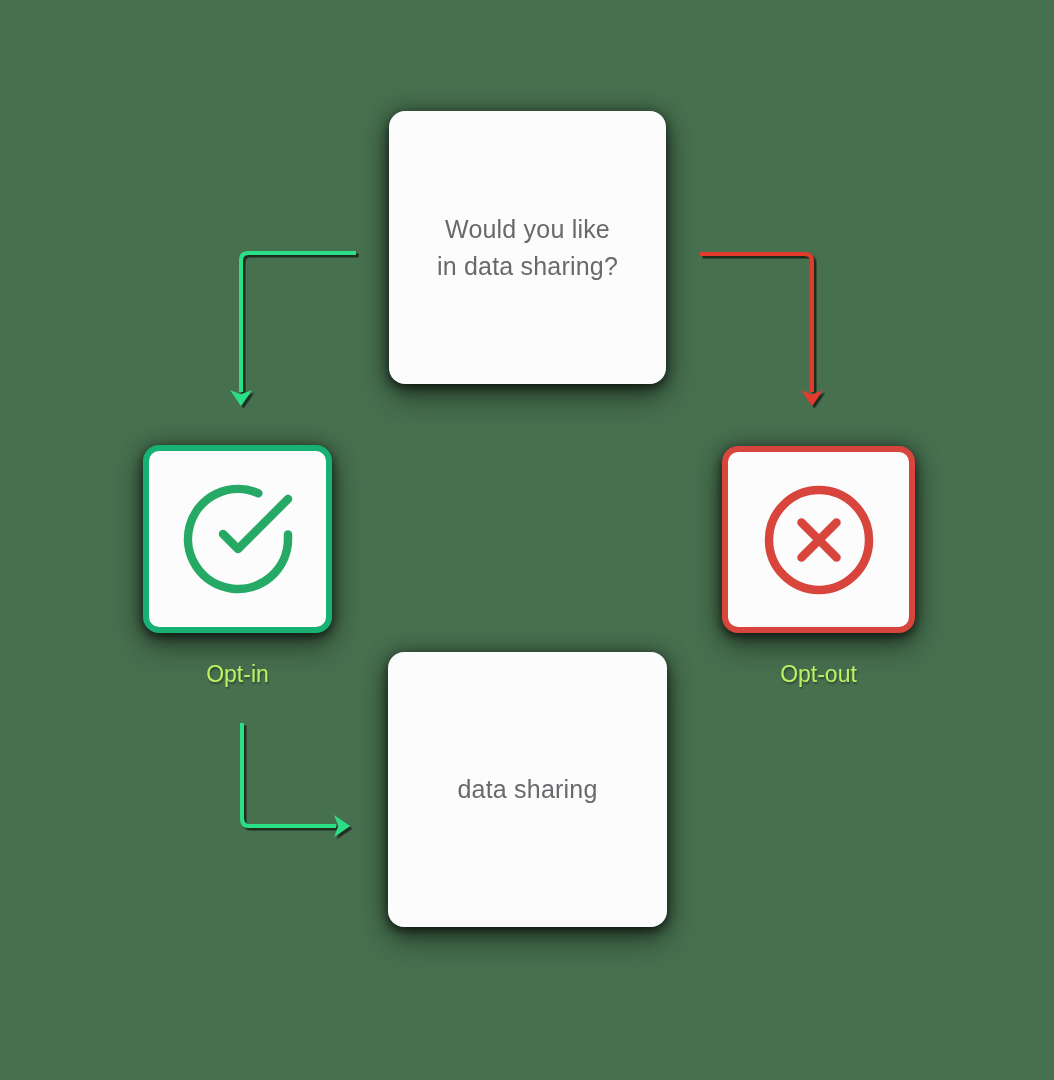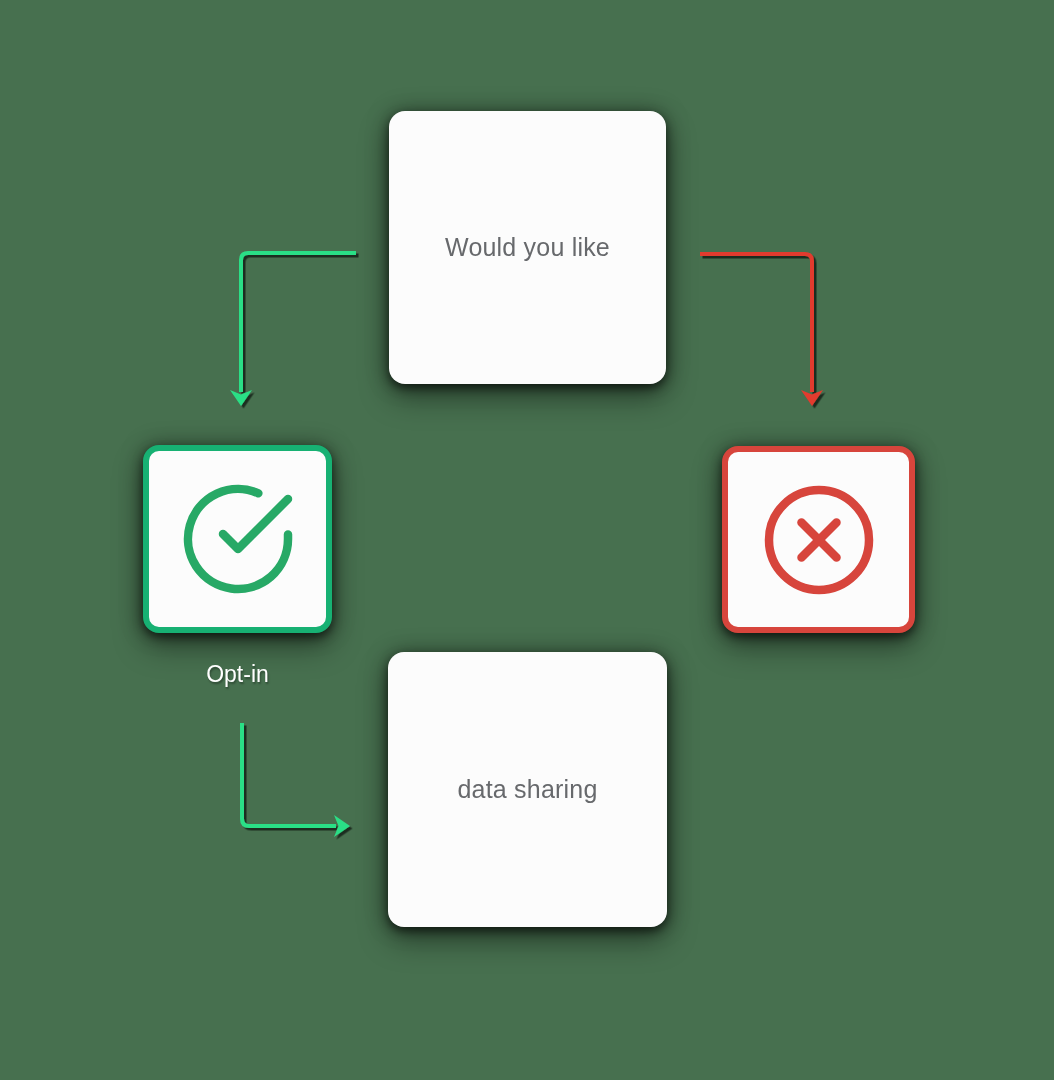--- a/index.html
+++ b/index.html
@@ -50,21 +50,21 @@
     align-items: center;
     justify-content: center;
   }
   .tile-optin  { left: 143px; top: 445px; width: 189px; height: 188px; border: 6px solid #17b173; }
   .tile-optout { left: 722px; top: 446px; width: 193px; height: 187px; border: 6px solid #d7453c; }
   .tile-label {
     position: absolute;
     text-align: center;
     font-size: 23px;
     font-weight: 500;
-    color: #ffffff;
+    color: #bef264;
     text-shadow: 1px 2px 2px rgba(0,0,0,0.35);
   }
   .label-optin  { left: 143px; top: 661px; width: 189px; }
   .label-optout { left: 722px; top: 661px; width: 193px; }
   .icon-svg { display: block; }
 </style>
 </head>
 <body>
 
 <div class="canvas">
@@ -84,20 +84,21 @@
     <g fill="none" stroke-width="4" filter="url(#arrow-shadow)">
       <path d="M356 253 L248 253 Q241 253 241 260 L241 392" marker-end="url(#ah-green)" stroke="#2cdf86"></path>
       <path d="M700 254 L805 254 Q812 254 812 261 L812 392" marker-end="url(#ah-red)" stroke="#e23b2e"></path>
       <path d="M242 723 L242 819 Q242 826 249 826 L336 826" marker-end="url(#ah-green)" stroke="#2cdf86"></path>
     </g>
   </svg>
 
   <div class="card card-question">
     <div class="card-text">
       <span>Would you like</span>
+      <span>in data sharing?</span>
     </div>
   </div>
 
   <div class="tile tile-optin">
     <svg class="icon-svg" width="120" height="120" viewBox="0 0 24 24" fill="none" stroke-width="1.7" stroke-linecap="round" stroke-linejoin="round">
       <g stroke="#27a966">
         <path d="M22 11.08V12a10 10 0 1 1-5.93-9.14"></path>
         <polyline points="22 4 12 14.01 9 11.01"></polyline>
       </g>
     </svg>
@@ -106,20 +107,21 @@
 
   <div class="tile tile-optout">
     <svg class="icon-svg" width="120" height="120" viewBox="0 0 24 24" fill="none" stroke-width="1.7" stroke-linecap="round" stroke-linejoin="round">
       <g stroke="#d7453c">
         <circle cx="12" cy="12" r="10"></circle>
         <line x1="15.5" y1="8.5" x2="8.5" y2="15.5"></line>
         <line x1="8.5" y1="8.5" x2="15.5" y2="15.5"></line>
       </g>
     </svg>
   </div>
+  <div class="tile-label label-optout">Opt-out</div>
 
   <div class="card card-preferences">
     <div class="card-text">
       <span>data sharing</span>
     </div>
   </div>
 
 </div>
 
 </body></html>

